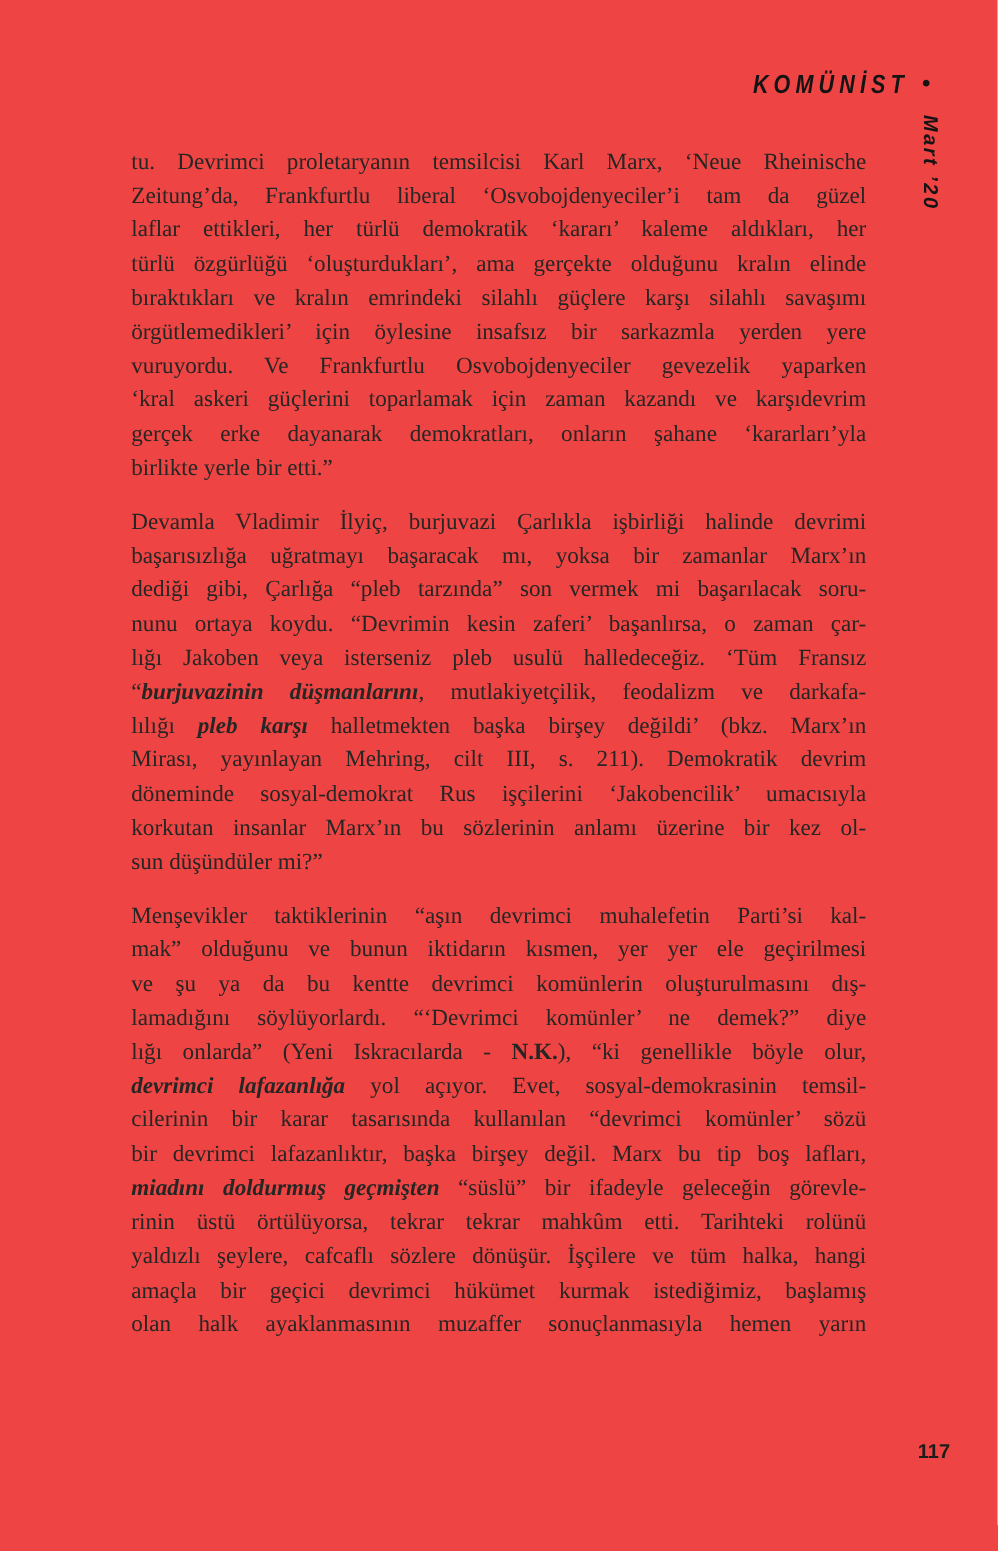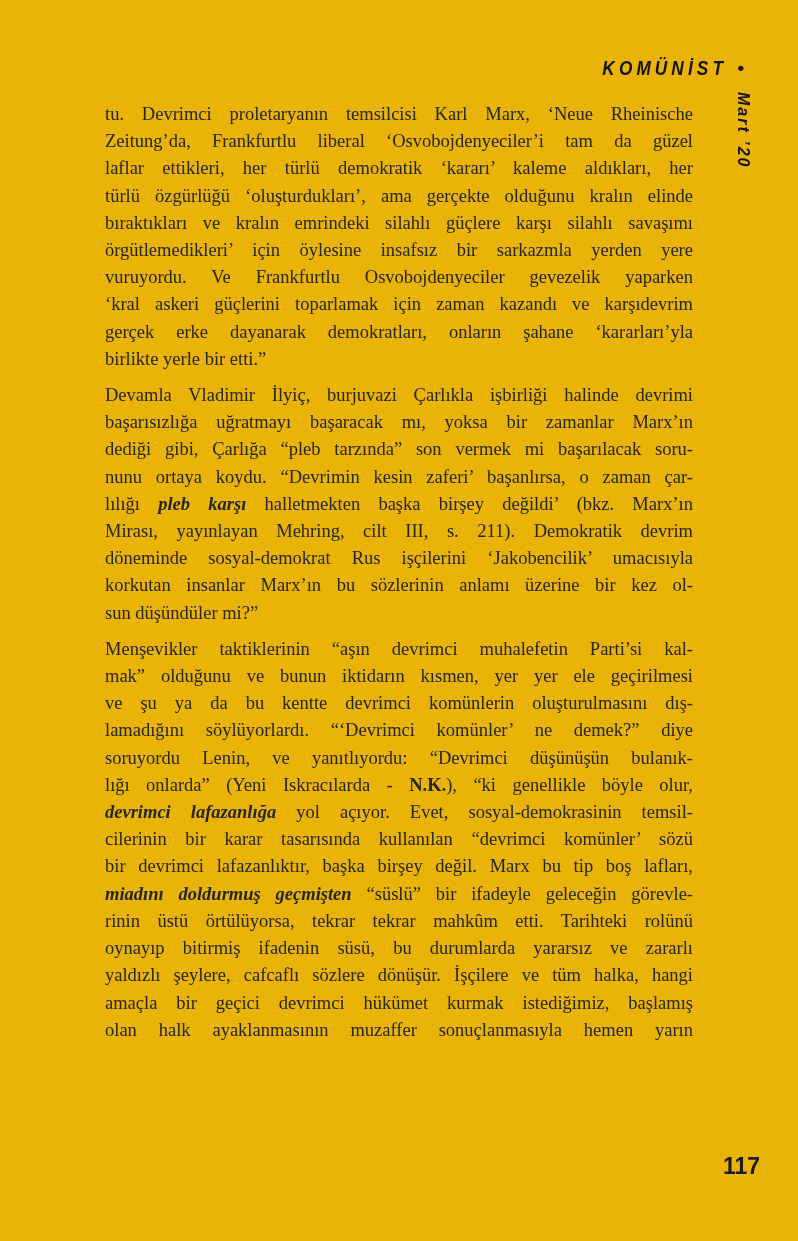--- a/index.html
+++ b/index.html
@@ -4,21 +4,21 @@
 <style>
   html, body {
     margin: 0;
     padding: 0;
     background: #e8e8e8;
   }
   .page {
     position: relative;
     width: 798px;
     height: 1241px;
-    background: #eab308;
+    background: #ef4444;
     overflow: hidden;
     font-family: "Liberation Serif", serif;
   }
   
   .masthead {
     position: absolute;
     top: 56px;
     right: 54px;
     white-space: nowrap;
     color: #141414;
@@ -58,42 +58,42 @@
   .body-text {
     position: absolute;
     left: 105px;
     top: 101px;
     width: 588px;
     color: #262624;
     font-size: 18.5px;
     line-height: 27.2px;
   }
   .paragraph {
-    margin: 0 0 9px 0;
+    margin: 16px 0 9px 0;
   }
   .line {
     text-align: justify;
     text-align-last: justify;
     white-space: normal;
   }
   .line.short {
     text-align-last: left;
   }
   .seg-n  { font-style: normal; font-weight: normal; }
   .seg-bi { font-style: italic; font-weight: bold; }
   .seg-b  { font-style: normal; font-weight: bold; }
   
   .page-number {
     position: absolute;
     top: 1153px;
     right: 38px;
     color: #1c1c1c;
     font-family: "Liberation Sans", sans-serif;
     font-weight: 700;
-    font-size: 23px;
+    font-size: 16px;
   }
 </style>
 </head>
 <body>
 
 <div class="page">
 
   <div class="masthead">
     <span class="masthead-title">KOMÜNİST</span>
     <span class="masthead-bullet">•</span>
@@ -112,39 +112,39 @@
         <div class="line"><span class="seg-n">vuruyordu. Ve Frankfurtlu Osvobojdenyeciler gevezelik yaparken</span></div>
         <div class="line"><span class="seg-n">‘kral askeri güçlerini toparlamak için zaman kazandı ve karşıdevrim</span></div>
         <div class="line"><span class="seg-n">gerçek erke dayanarak demokratları, onların şahane ‘kararları’yla</span></div>
         <div class="line short"><span class="seg-n">birlikte yerle bir etti.”</span></div>
       </div>
       <div class="paragraph">
         <div class="line"><span class="seg-n">Devamla Vladimir İlyiç, burjuvazi Çarlıkla işbirliği halinde devrimi</span></div>
         <div class="line"><span class="seg-n">başarısızlığa uğratmayı başaracak mı, yoksa bir zamanlar Marx’ın</span></div>
         <div class="line"><span class="seg-n">dediği gibi, Çarlığa “pleb tarzında” son vermek mi başarılacak soru-</span></div>
         <div class="line"><span class="seg-n">nunu ortaya koydu. “Devrimin kesin zaferi’ başanlırsa, o zaman çar-</span></div>
+        <div class="line"><span class="seg-n">lığı Jakoben veya isterseniz pleb usulü halledeceğiz. ‘Tüm Fransız</span></div>
+        <div class="line"><span class="seg-n">“</span><span class="seg-bi">burjuvazinin düşmanlarını</span><span class="seg-n">, mutlakiyetçilik, feodalizm ve darkafa-</span></div>
         <div class="line"><span class="seg-n">lılığı </span><span class="seg-bi">pleb karşı</span><span class="seg-n"> halletmekten başka birşey değildi’ (bkz. Marx’ın</span></div>
         <div class="line"><span class="seg-n">Mirası, yayınlayan Mehring, cilt III, s. 211). Demokratik devrim</span></div>
         <div class="line"><span class="seg-n">döneminde sosyal-demokrat Rus işçilerini ‘Jakobencilik’ umacısıyla</span></div>
         <div class="line"><span class="seg-n">korkutan insanlar Marx’ın bu sözlerinin anlamı üzerine bir kez ol-</span></div>
         <div class="line short"><span class="seg-n">sun düşündüler mi?”</span></div>
       </div>
       <div class="paragraph">
         <div class="line"><span class="seg-n">Menşevikler taktiklerinin “aşın devrimci muhalefetin Parti’si kal-</span></div>
         <div class="line"><span class="seg-n">mak” olduğunu ve bunun iktidarın kısmen, yer yer ele geçirilmesi</span></div>
         <div class="line"><span class="seg-n">ve şu ya da bu kentte devrimci komünlerin oluşturulmasını dış-</span></div>
         <div class="line"><span class="seg-n">lamadığını söylüyorlardı. “‘Devrimci komünler’ ne demek?” diye</span></div>
-        <div class="line"><span class="seg-n">soruyordu Lenin, ve yanıtlıyordu: “Devrimci düşünüşün bulanık-</span></div>
         <div class="line"><span class="seg-n">lığı onlarda” (Yeni Iskracılarda - </span><span class="seg-b">N.K.</span><span class="seg-n">), “ki genellikle böyle olur,</span></div>
         <div class="line"><span class="seg-bi">devrimci lafazanlığa</span><span class="seg-n"> yol açıyor. Evet, sosyal-demokrasinin temsil-</span></div>
         <div class="line"><span class="seg-n">cilerinin bir karar tasarısında kullanılan “devrimci komünler’ sözü</span></div>
         <div class="line"><span class="seg-n">bir devrimci lafazanlıktır, başka birşey değil. Marx bu tip boş lafları,</span></div>
         <div class="line"><span class="seg-bi">miadını doldurmuş geçmişten</span><span class="seg-n"> “süslü” bir ifadeyle geleceğin görevle-</span></div>
         <div class="line"><span class="seg-n">rinin üstü örtülüyorsa, tekrar tekrar mahkûm etti. Tarihteki rolünü</span></div>
-        <div class="line"><span class="seg-n">oynayıp bitirmiş ifadenin süsü, bu durumlarda yararsız ve zararlı</span></div>
         <div class="line"><span class="seg-n">yaldızlı şeylere, cafcaflı sözlere dönüşür. İşçilere ve tüm halka, hangi</span></div>
         <div class="line"><span class="seg-n">amaçla bir geçici devrimci hükümet kurmak istediğimiz, başlamış</span></div>
         <div class="line"><span class="seg-n">olan halk ayaklanmasının muzaffer sonuçlanmasıyla hemen yarın</span></div>
       </div>
     </div>
 
   <div class="page-number">117</div>
 
 </div>
 

